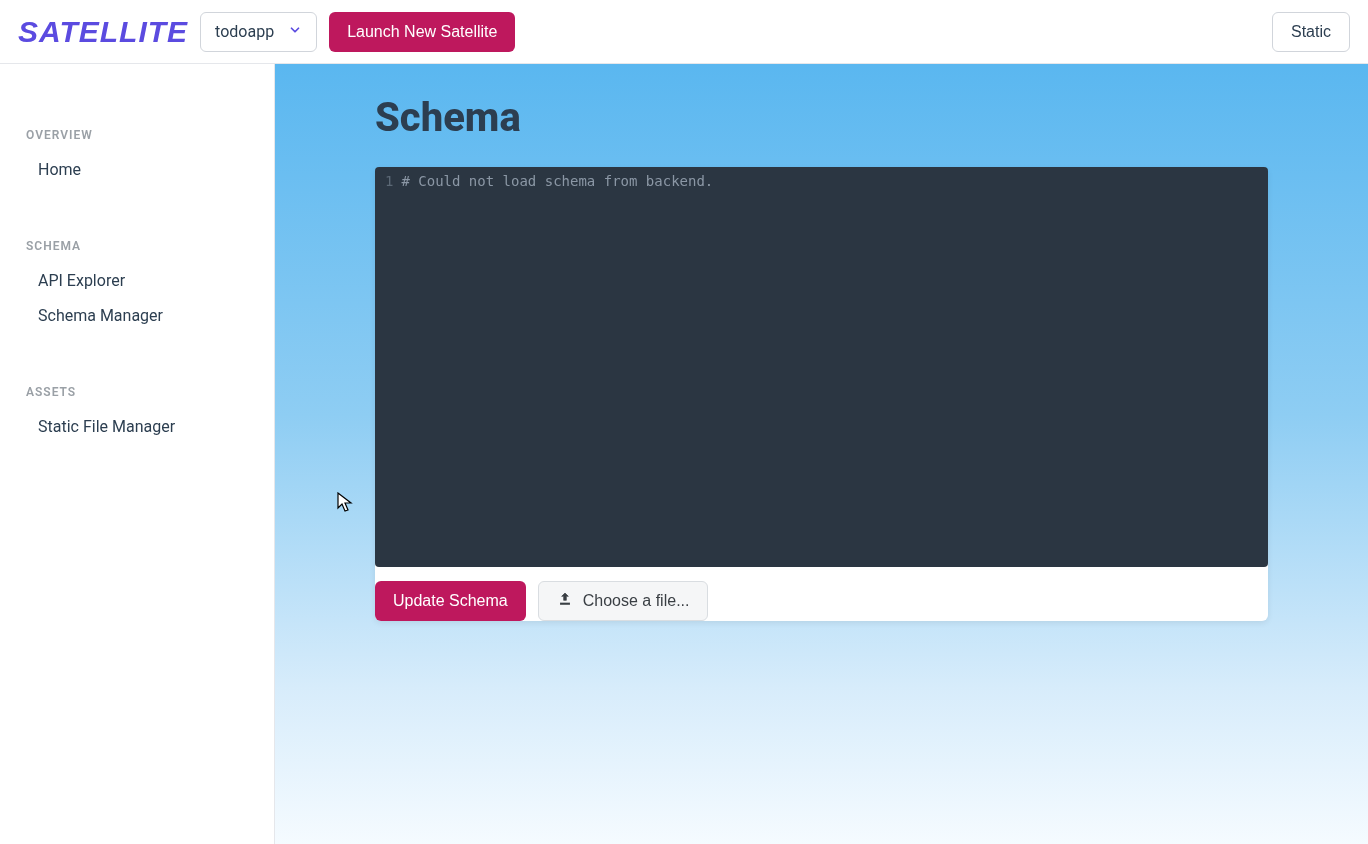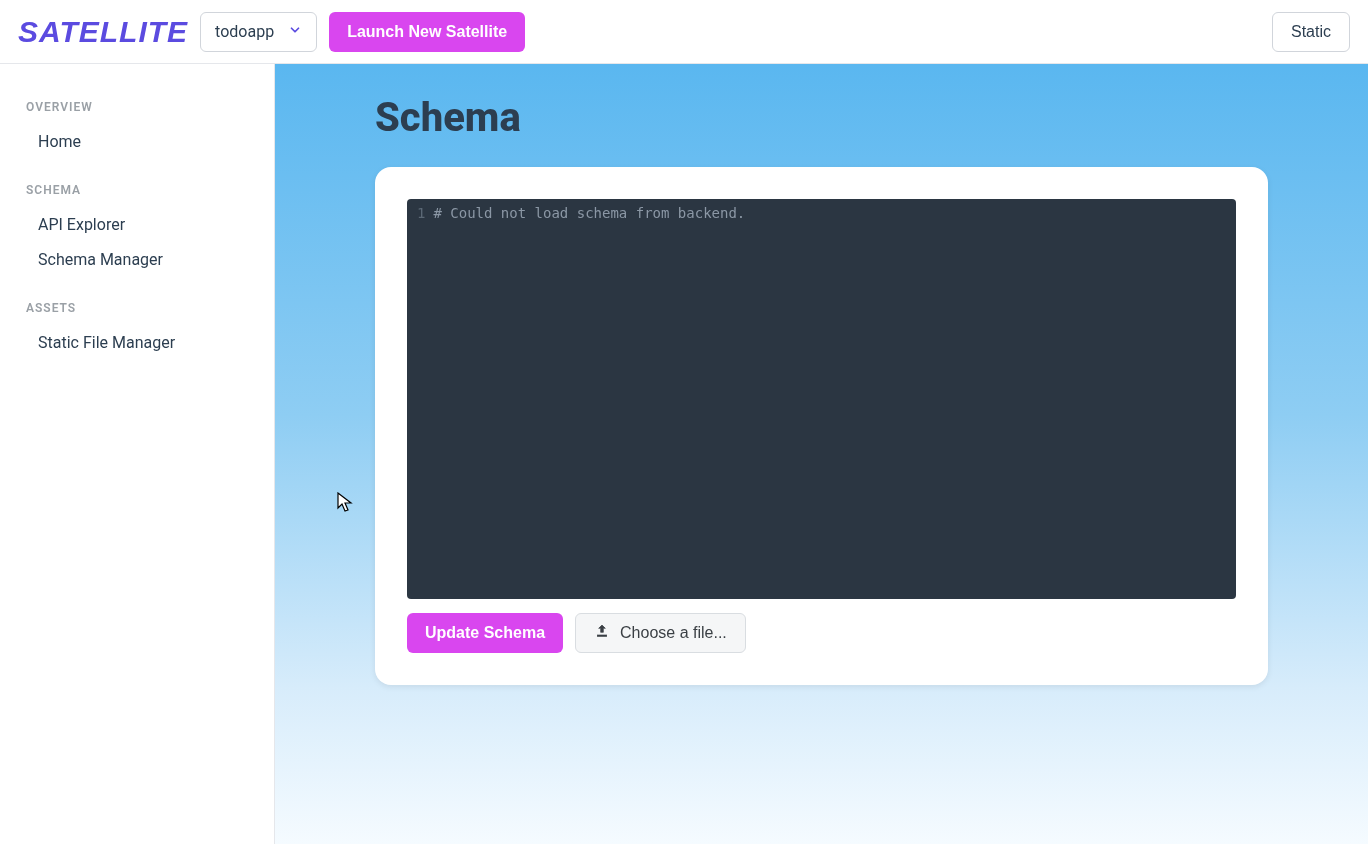--- a/index.html
+++ b/index.html
@@ -41,40 +41,41 @@
     height: 40px;
     border: none;
     border-radius: 6px;
     padding: 0 18px;
     font-size: 16px;
     cursor: pointer;
     display: inline-flex;
     align-items: center;
     gap: 10px;
   }
-  .btn-primary { background: #d946ef; color: #fff; font-weight: bold; }
+  .btn-primary { background: #be185d; color: #fff; }
   .btn-outline { background: #fff; border: 1px solid #d1d5db; color: #2c3e50; }
   .btn-light   { background: #f5f6f7; border: 1px solid #d9dde1; color: #3a3f44; }
   .topbar .spacer { flex: 1; }
 
   
   .body-area { flex: 1; display: flex; min-height: 0; }
 
   .sidebar {
     width: 275px;
     background: #fff;
     border-right: 1px solid #e5e7eb;
     padding: 30px 0;
   }
   .side-section-title {
     font-size: 12px;
     font-weight: 600;
     letter-spacing: 1px;
     color: #9aa0a6;
     padding: 6px 26px 10px;
+    margin-top: 28px;
   }
   .side-item {
     display: block;
     padding: 8px 38px;
     font-size: 16px;
     color: #2c3e50;
     cursor: pointer;
   }
   .side-gap { height: 18px; }
 
@@ -86,22 +87,21 @@
     overflow: auto;
   }
   .page-title {
     font-size: 40px;
     font-weight: 800;
     color: #2c3e50;
     margin-bottom: 26px;
   }
   .card {
     background: #fff;
-    border-radius: 16px;
-    padding: 32px;
+    border-radius: 6px;
     box-shadow: 0 2px 6px rgba(0,0,0,0.08);
   }
   .editor {
     background: #2B3642;
     border-radius: 4px;
     height: 400px;
     padding: 6px 10px;
     font-family: ui-monospace, SFMono-Regular, Menlo, Consolas, monospace;
     font-size: 14px;
     color: #8b97a5;

